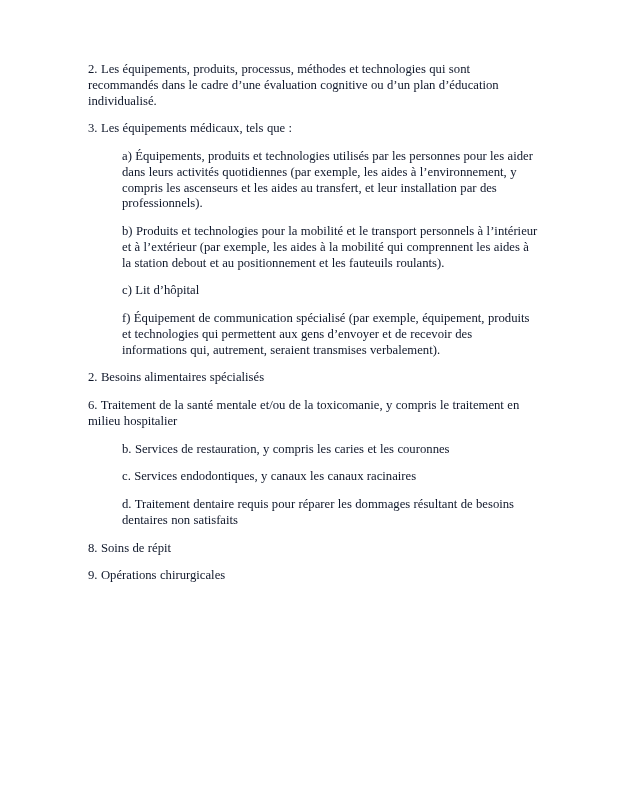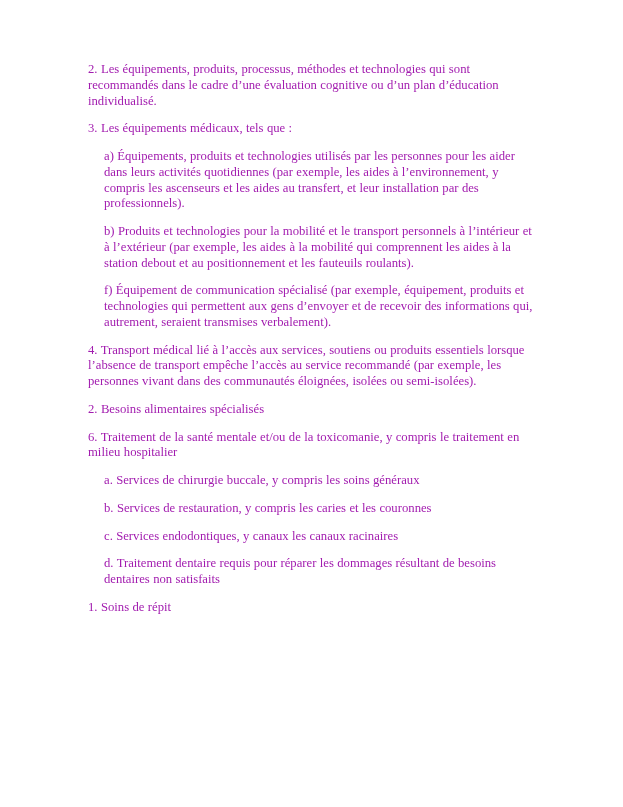--- a/index.html
+++ b/index.html
@@ -10,43 +10,43 @@
   .page {
     position: relative;
     width: 623px;
     height: 807px;
     box-sizing: border-box;
     background: #ffffff;
     padding: 62px 85px 20px 88px;
     font-family: "Liberation Serif", "DejaVu Serif", serif;
     font-size: 12.7px;
     line-height: 1.24;
-    color: #a21caf;
+    color: #0f172a;
     overflow: hidden;
   }
   .para {
     margin: 0 0 12px 0;
     text-align: left;
     word-spacing: 0.2px;
   }
   .para.indent {
-    margin-left: 16px;
+    margin-left: 34px;
     font-family: Liberation Serif, serif;
   }
 </style>
 </head>
 <body>
 
 <div class="page">
   <div class="para">2. Les équipements, produits, processus, méthodes et technologies qui sont recommandés dans le cadre d’une évaluation cognitive ou d’un plan d’éducation individualisé.</div>
   <div class="para">3. Les équipements médicaux, tels que :</div>
   <div class="para indent">a) Équipements, produits et technologies utilisés par les personnes pour les aider dans leurs activités quotidiennes (par exemple, les aides à l’environnement, y compris les ascenseurs et les aides au transfert, et leur installation par des professionnels).</div>
   <div class="para indent">b) Produits et technologies pour la mobilité et le transport personnels à l’intérieur et à l’extérieur (par exemple, les aides à la mobilité qui comprennent les aides à la station debout et au positionnement et les fauteuils roulants).</div>
+  <div class="para indent">c) Lit d’hôpital</div>
   <div class="para indent">f) Équipement de communication spécialisé (par exemple, équipement, produits et technologies qui permettent aux gens d’envoyer et de recevoir des informations qui, autrement, seraient transmises verbalement).</div>
-  <div class="para">4. Transport médical lié à l’accès aux services, soutiens ou produits essentiels lorsque l’absence de transport empêche l’accès au service recommandé (par exemple, les personnes vivant dans des communautés éloignées, isolées ou semi-isolées).</div>
   <div class="para">2. Besoins alimentaires spécialisés</div>
   <div class="para">6. Traitement de la santé mentale et/ou de la toxicomanie, y compris le traitement en milieu hospitalier</div>
-  <div class="para indent">a. Services de chirurgie buccale, y compris les soins généraux</div>
   <div class="para indent">b. Services de restauration, y compris les caries et les couronnes</div>
   <div class="para indent">c. Services endodontiques, y canaux les canaux racinaires</div>
   <div class="para indent">d. Traitement dentaire requis pour réparer les dommages résultant de besoins dentaires non satisfaits</div>
-  <div class="para">1. Soins de répit</div>
+  <div class="para">8. Soins de répit</div>
+  <div class="para">9. Opérations chirurgicales</div>
 </div>
 
 </body></html>

